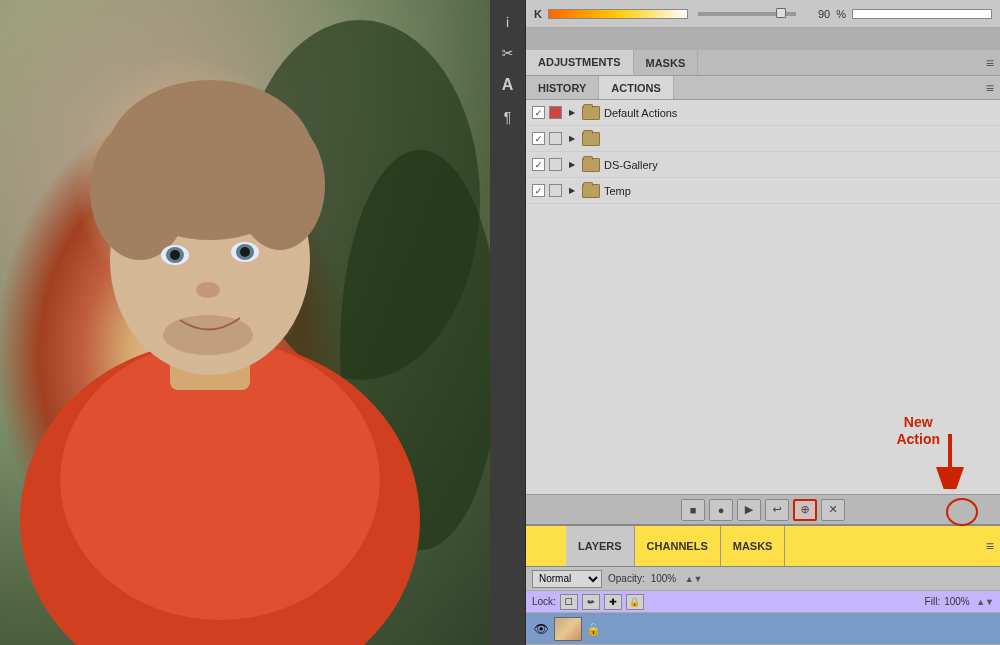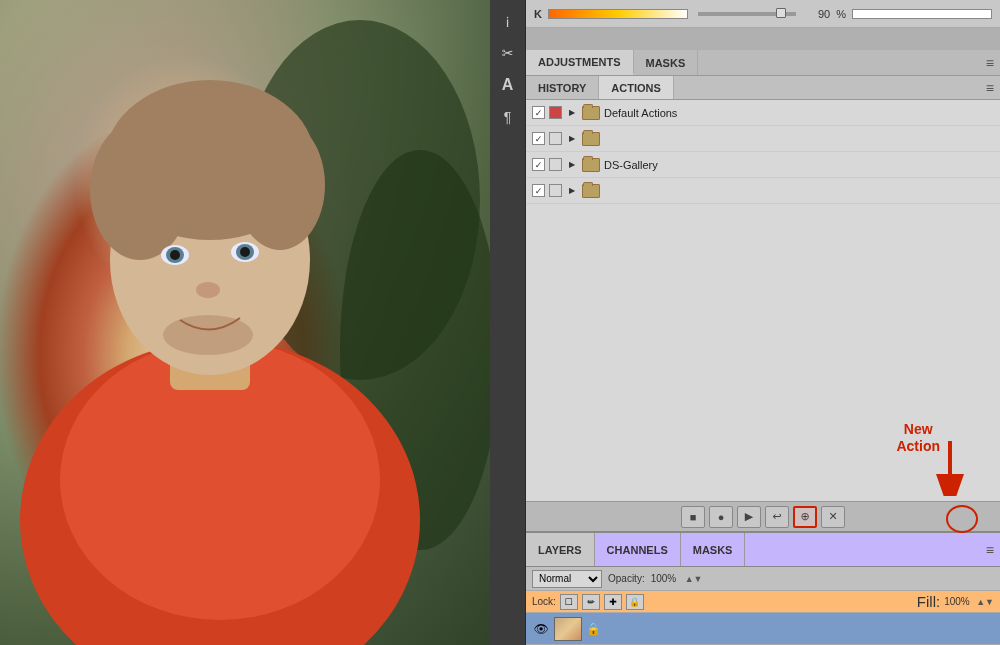--- a/index.html
+++ b/index.html
@@ -275,24 +275,25 @@
       background: #d0c0c0;
     }
 
     
     .layers-section {
       background: #b8b8b8;
       border-top: 2px solid #888;
     }
     .layers-tabs-row {
       display: flex;
-      background: #c4b5fd;
+      background: #fde047;
       border-bottom: 1px solid #888;
-      height: 34px;
+      height: 41px;
       align-items: stretch;
+      padding-left: 40px;
     }
     .layers-tab {
       padding: 3px 12px;
       font-size: 11px;
       font-weight: bold;
       color: #333;
       cursor: pointer;
       border-right: 1px solid #999;
       display: flex;
       align-items: center;
@@ -317,37 +318,37 @@
       height: 18px;
     }
     .opacity-label { font-size: 10px; color: #333; }
     .opacity-value { font-size: 10px; color: #333; width: 28px; }
 
     .lock-row {
       display: flex;
       align-items: center;
       gap: 4px;
       padding: 2px 6px;
-      background: #fdba74;
+      background: #c4b5fd;
       border-bottom: 1px solid #aaa;
       height: 22px;
     }
     .lock-label { font-size: 10px; color: #333; }
     .lock-icon-btn {
       width: 18px;
       height: 16px;
       background: #d0d0d0;
       border: 1px solid #888;
       display: flex;
       align-items: center;
       justify-content: center;
       font-size: 9px;
       cursor: pointer;
     }
-    .fill-label { font-size: 15px; color: #333; margin-left: auto; }
+    .fill-label { font-size: 10px; color: #333; margin-left: auto; }
     .fill-value { font-size: 10px; color: #333; width: 28px; }
 
     .layer-row {
       display: flex;
       align-items: center;
       padding: 3px 6px;
       background: #7a9ac8;
       border-bottom: 1px solid #aaa;
       gap: 4px;
       height: 32px;
@@ -506,20 +507,21 @@
       <div class="action-color-box" style="background:#d8d8d8;"></div>
       <div class="action-play-btn">▶</div>
       <div class="action-folder-icon"></div>
       <span class="action-name">DS-Gallery</span>
     </div>
     <div class="action-row">
       <div class="action-checkbox">✓</div>
       <div class="action-color-box" style="background:#d8d8d8;"></div>
       <div class="action-play-btn">▶</div>
       <div class="action-folder-icon"></div>
+      <span class="action-name">Temp</span>
     </div>
 
     <div class="actions-empty-area"></div>
   </div>
 
   <div class="annotation-container">
 
     <div class="new-action-text">
       <strong>New<br>Action</strong>
     </div>

